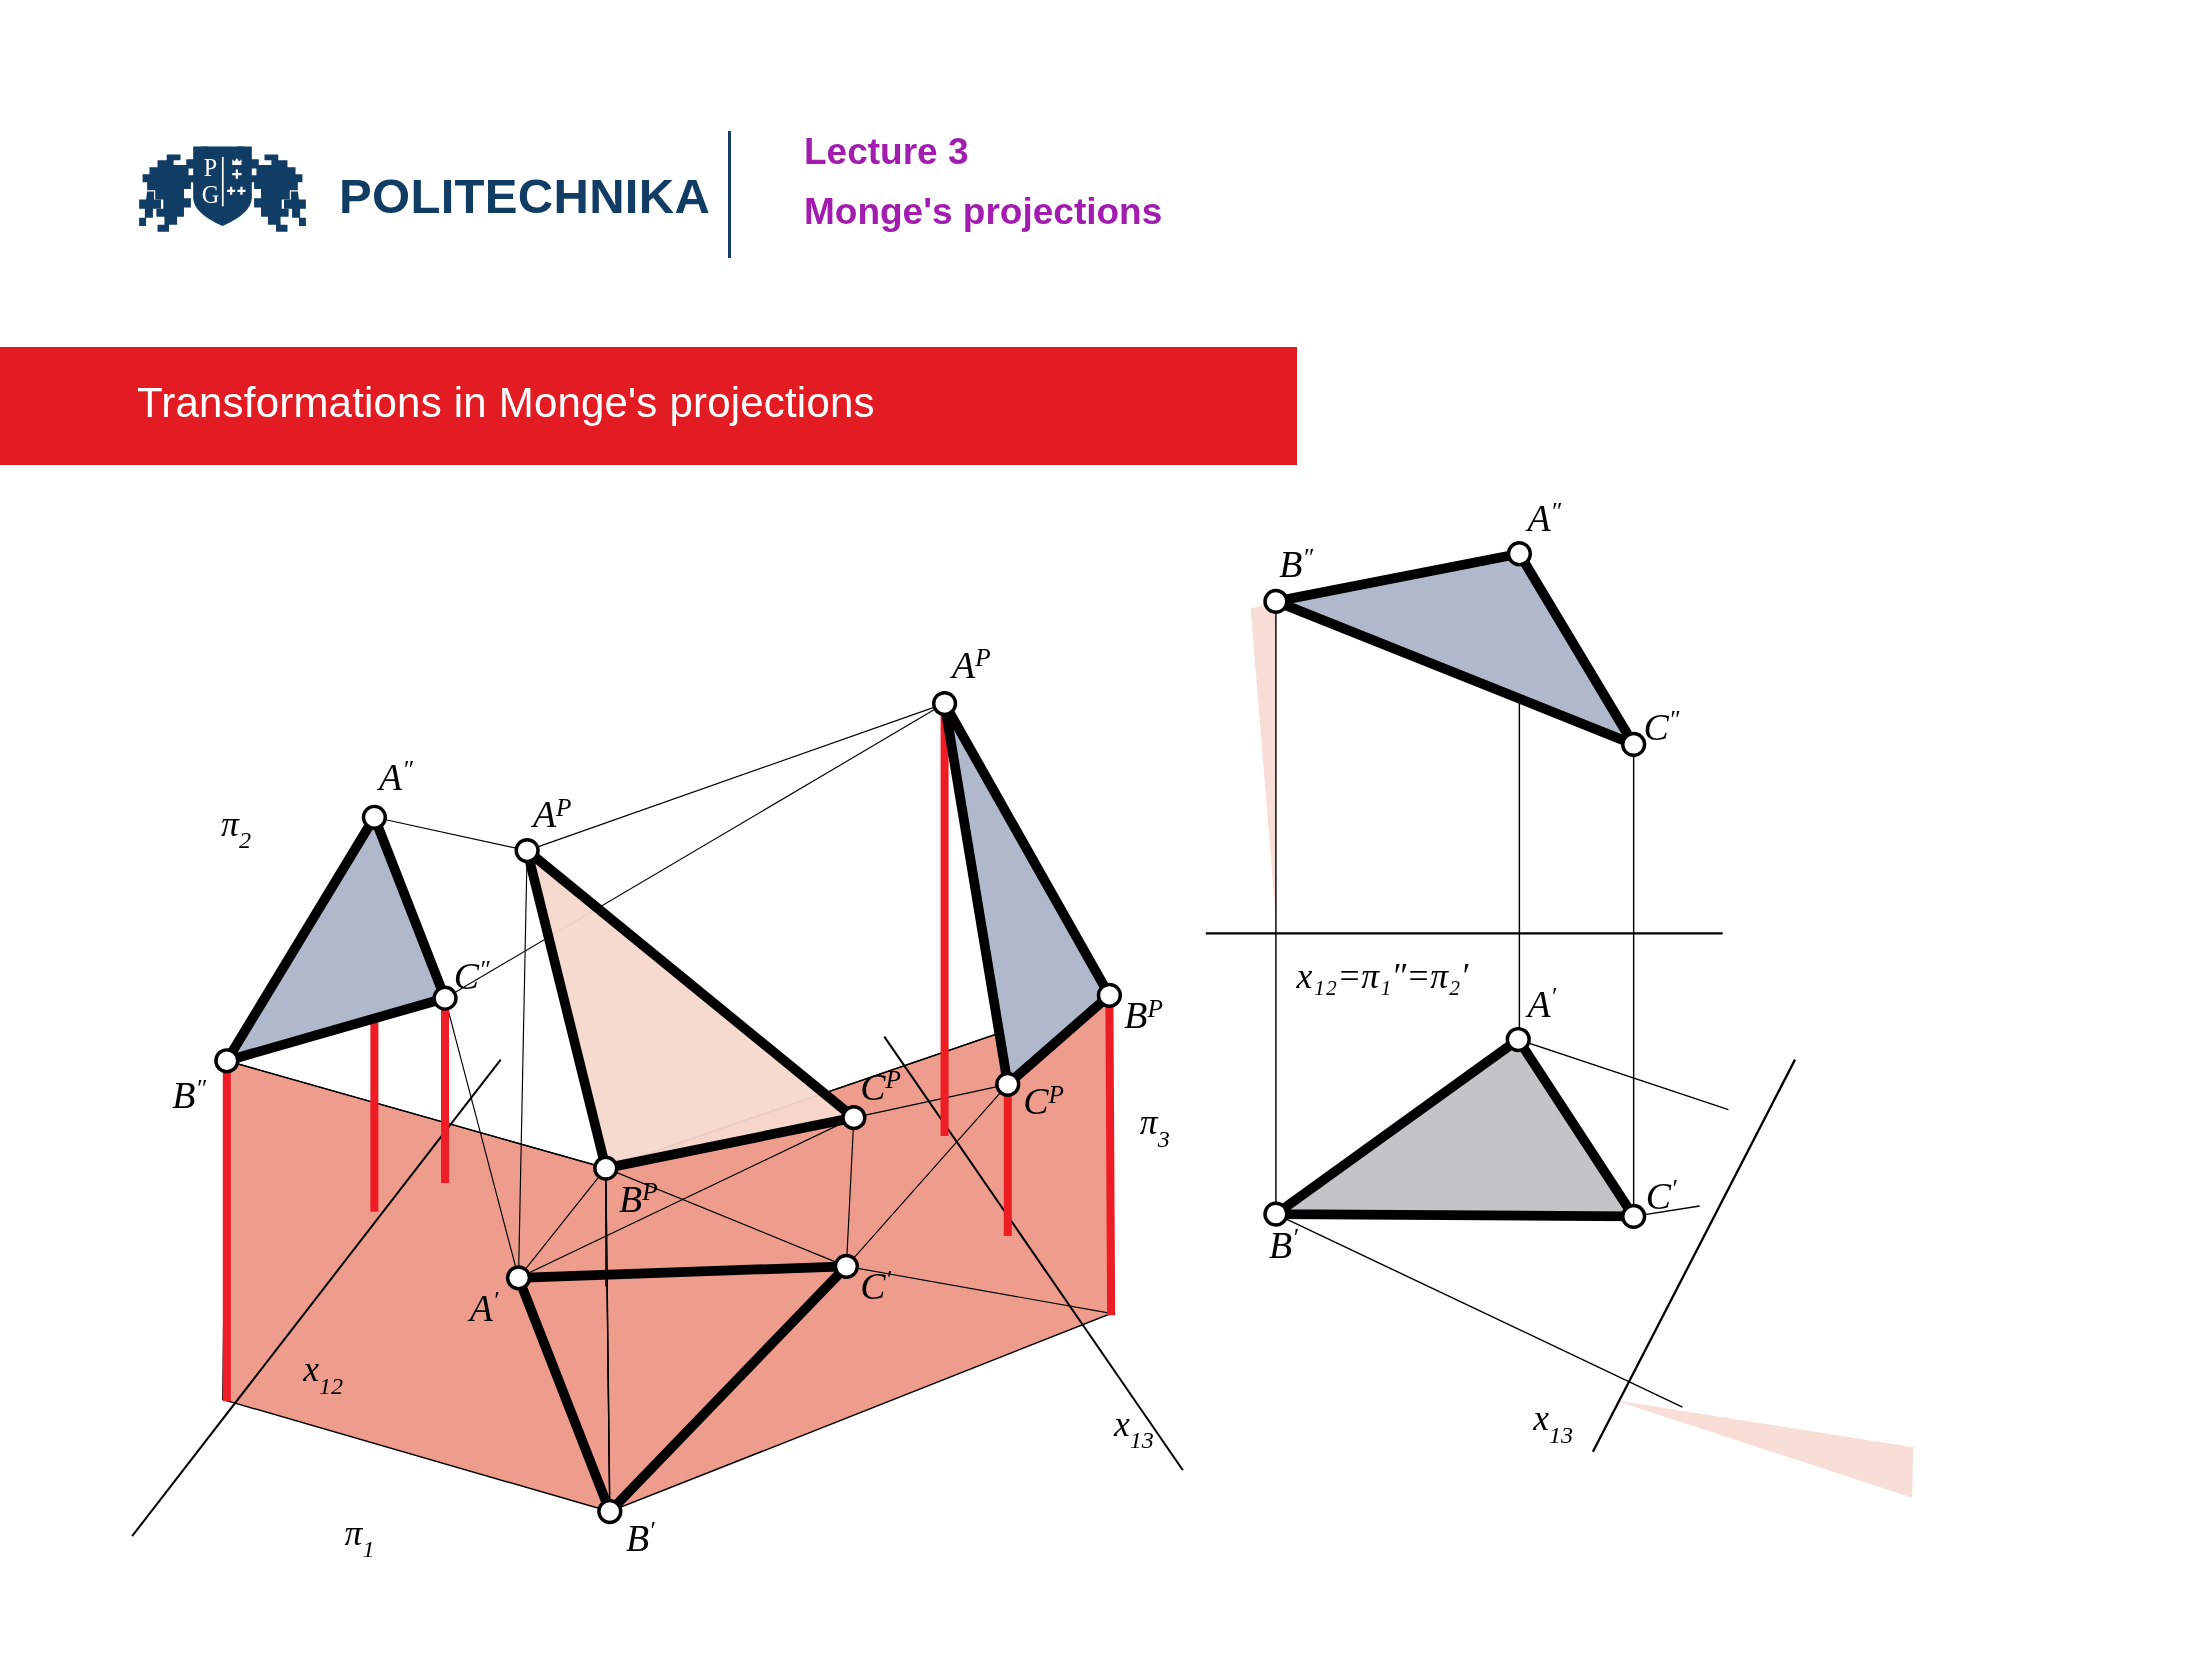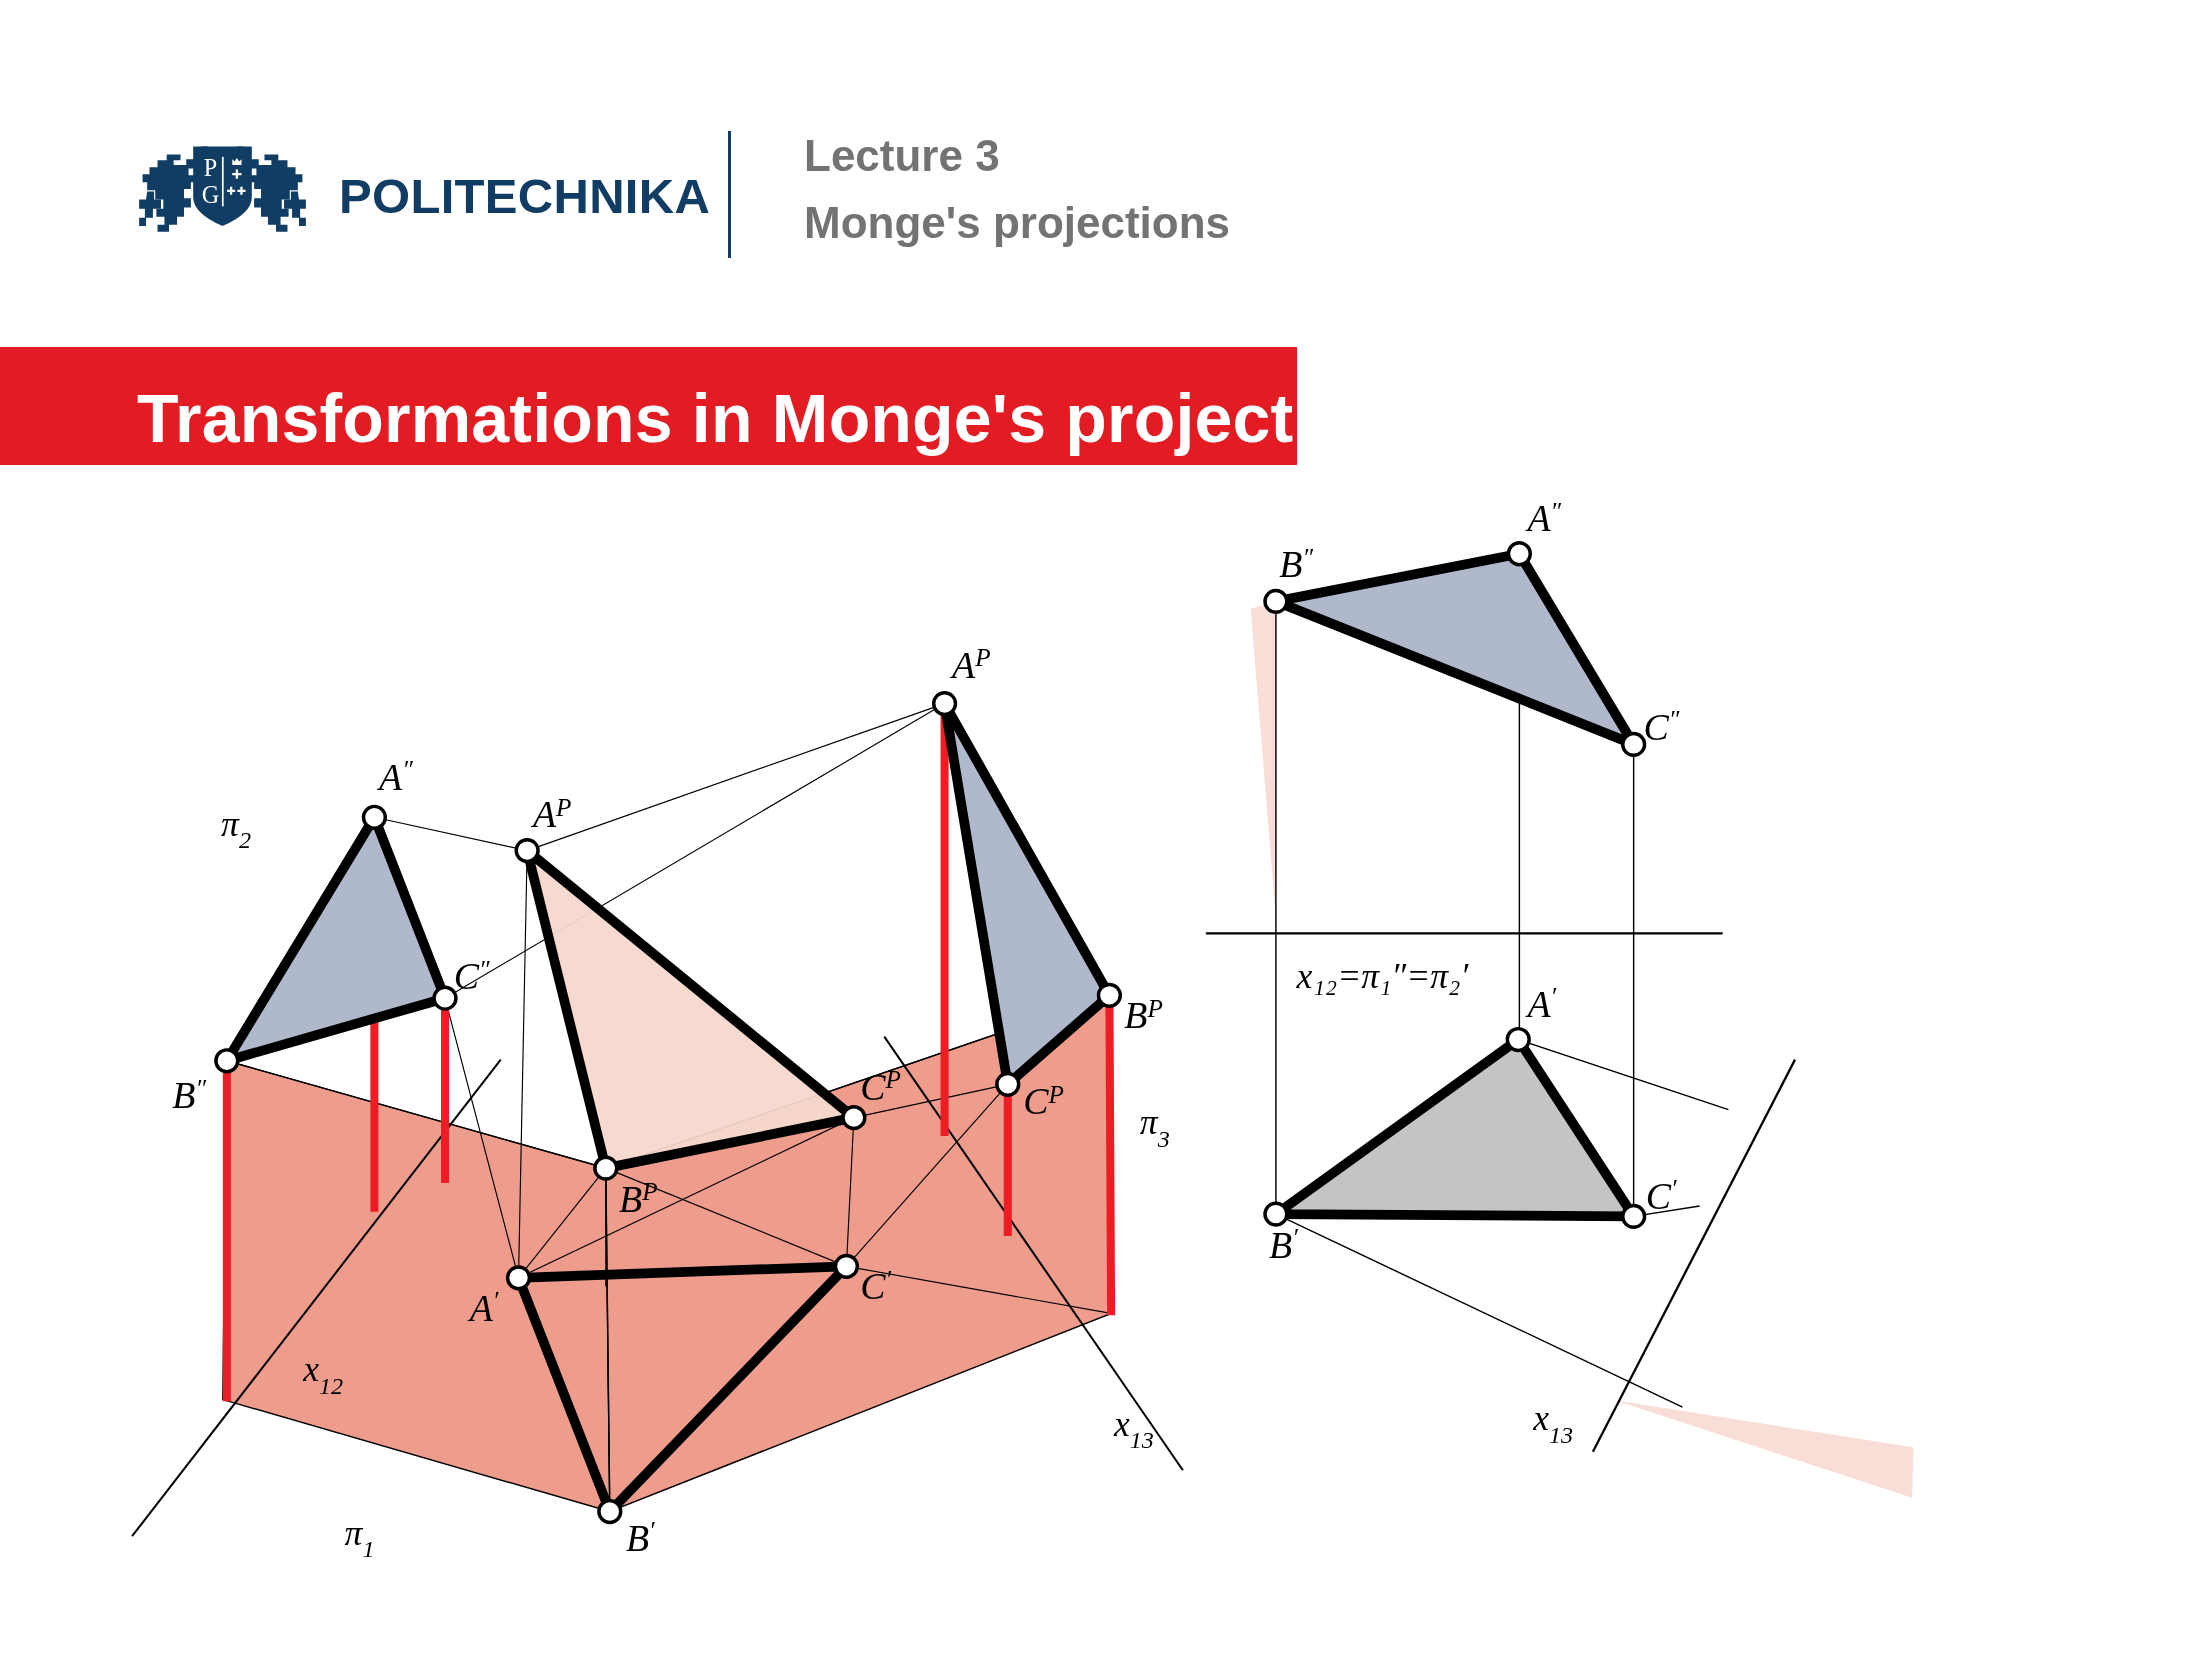--- a/index.html
+++ b/index.html
@@ -7,25 +7,25 @@
 
   
   #slide-header{position:absolute;left:0;top:0;width:2205px;height:322px;}
   #logo-block{position:absolute;left:131px;top:127px;display:flex;align-items:center;gap:25px;}
   #logo-emblem{width:183px;height:138px;display:block;}
   #logo-wordmark{display:flex;flex-direction:column;line-height:1.03;}
   #logo-wordmark span{font-size:49px;font-weight:bold;color:#113C63;letter-spacing:0.3px;
       font-family:"Liberation Sans",sans-serif;}
   #header-divider{position:absolute;left:728px;top:131px;width:3.4px;height:127px;background:#113C63;}
   #lecture-block{position:absolute;left:804px;top:133px;display:flex;flex-direction:column;gap:20.7px;}
-  #lecture-block span{font-size:44px;font-weight:bold;color:#737373;line-height:1.05;}
+  #lecture-block span{font-size:37px;font-weight:bold;color:#a21caf;line-height:1.05;}
 
   
   #title-banner{position:absolute;left:0;top:347px;width:1297px;height:118px;background:#E31B22;}
-  #banner-title{position:absolute;left:137px;top:379px;font-size:68px;font-weight:bold;color:#fff;
+  #banner-title{position:absolute;left:137px;top:379px;font-size:42px;font-weight:normal;color:#fff;
       white-space:nowrap;letter-spacing:0.2px;}
 
   
   #figure-area{position:absolute;left:0;top:471px;width:2205px;height:1183px;}
   svg{display:block;}
   .axis-lbl{font-family:"Liberation Serif",serif;font-style:italic;font-size:62px;fill:#000;}
   .axis-sub{font-family:"Liberation Serif",serif;font-style:italic;font-size:42px;fill:#000;}
   .pt-lbl{font-family:"Liberation Serif",serif;font-style:italic;font-size:66px;fill:#000;}
   .pt-sup{font-family:"Liberation Serif",serif;font-style:italic;font-size:44px;fill:#000;}
 </style>

